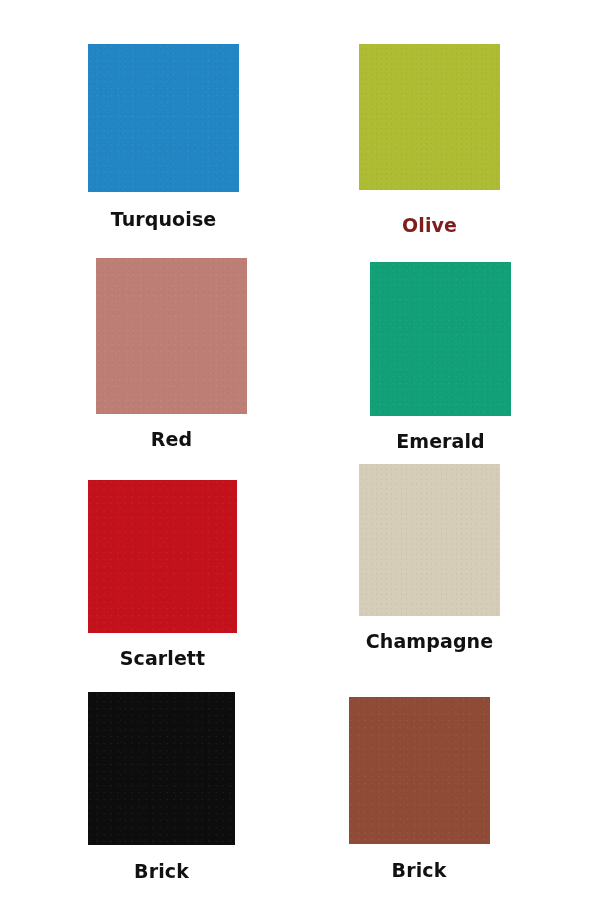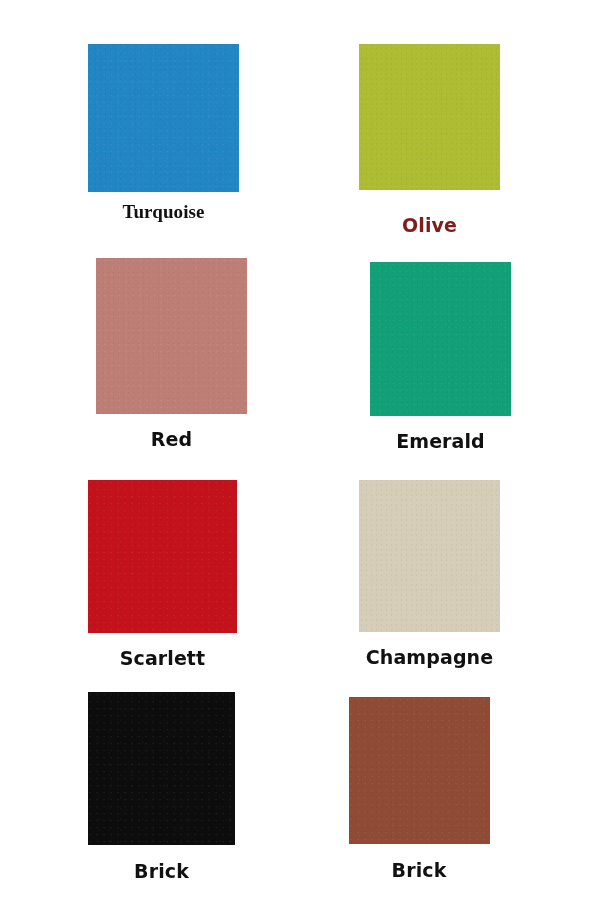--- a/index.html
+++ b/index.html
@@ -46,39 +46,39 @@
     white-space: nowrap;
     text-align: center;
   }
 </style>
 </head>
 <body>
 
 <div id="palette-grid" style="background: rgb(255, 255, 255);">
     <div class="swatch-cell" style="left: 88px; top: 44px; width: 151px;">
       <div class="swatch-chip" style="width: 151px; height: 148px; background-image: radial-gradient(circle at 30% 40%, rgba(255, 255, 255, 0.055) 0px, rgba(255, 255, 255, 0.055) 0.6px, rgba(255, 255, 255, 0) 0.9px), radial-gradient(circle at 70% 20%, rgba(255, 255, 255, 0.04) 0px, rgba(255, 255, 255, 0.04) 0.6px, rgba(255, 255, 255, 0) 0.9px), radial-gradient(circle at 15% 80%, rgba(0, 0, 0, 0.043) 0px, rgba(0, 0, 0, 0.043) 0.6px, rgba(0, 0, 0, 0) 0.9px), linear-gradient(rgb(34, 134, 196), rgb(34, 134, 196));"></div>
-      <div class="swatch-label" style="color: rgb(17, 17, 17); margin-top: 10px; font-family: Liberation Serif, serif;">Turquoise</div>
+      <div class="swatch-label" style="color: rgb(17, 17, 17); margin-top: 18px;">Turquoise</div>
     </div>
     <div class="swatch-cell" style="left: 359px; top: 44px; width: 141px;">
       <div class="swatch-chip" style="width: 141px; height: 146px; background-image: radial-gradient(circle at 30% 40%, rgba(255, 255, 255, 0.055) 0px, rgba(255, 255, 255, 0.055) 0.6px, rgba(255, 255, 255, 0) 0.9px), radial-gradient(circle at 70% 20%, rgba(255, 255, 255, 0.04) 0px, rgba(255, 255, 255, 0.04) 0.6px, rgba(255, 255, 255, 0) 0.9px), radial-gradient(circle at 15% 80%, rgba(0, 0, 0, 0.043) 0px, rgba(0, 0, 0, 0.043) 0.6px, rgba(0, 0, 0, 0) 0.9px), linear-gradient(rgb(173, 188, 51), rgb(173, 188, 51));"></div>
       <div class="swatch-label" style="color: #7f1d1d; margin-top: 26px;">Olive</div>
     </div>
     <div class="swatch-cell" style="left: 96px; top: 258px; width: 151px;">
       <div class="swatch-chip" style="width: 151px; height: 156px; background-image: radial-gradient(circle at 30% 40%, rgba(255, 255, 255, 0.055) 0px, rgba(255, 255, 255, 0.055) 0.6px, rgba(255, 255, 255, 0) 0.9px), radial-gradient(circle at 70% 20%, rgba(255, 255, 255, 0.04) 0px, rgba(255, 255, 255, 0.04) 0.6px, rgba(255, 255, 255, 0) 0.9px), radial-gradient(circle at 15% 80%, rgba(0, 0, 0, 0.043) 0px, rgba(0, 0, 0, 0.043) 0.6px, rgba(0, 0, 0, 0) 0.9px), linear-gradient(rgb(189, 127, 117), rgb(189, 127, 117));"></div>
       <div class="swatch-label" style="color: rgb(17, 17, 17); margin-top: 16px;">Red</div>
     </div>
     <div class="swatch-cell" style="left: 359px; top: 262px; width: 163px;">
       <div class="swatch-chip" style="width: 141px; height: 154px; background-image: radial-gradient(circle at 30% 40%, rgba(255, 255, 255, 0.055) 0px, rgba(255, 255, 255, 0.055) 0.6px, rgba(255, 255, 255, 0) 0.9px), radial-gradient(circle at 70% 20%, rgba(255, 255, 255, 0.04) 0px, rgba(255, 255, 255, 0.04) 0.6px, rgba(255, 255, 255, 0) 0.9px), radial-gradient(circle at 15% 80%, rgba(0, 0, 0, 0.043) 0px, rgba(0, 0, 0, 0.043) 0.6px, rgba(0, 0, 0, 0) 0.9px), linear-gradient(rgb(17, 160, 119), rgb(17, 160, 119));"></div>
       <div class="swatch-label" style="color: rgb(17, 17, 17); margin-top: 16px;">Emerald</div>
     </div>
     <div class="swatch-cell" style="left: 88px; top: 480px; width: 149px;">
       <div class="swatch-chip" style="width: 149px; height: 153px; background-image: radial-gradient(circle at 30% 40%, rgba(255, 255, 255, 0.055) 0px, rgba(255, 255, 255, 0.055) 0.6px, rgba(255, 255, 255, 0) 0.9px), radial-gradient(circle at 70% 20%, rgba(255, 255, 255, 0.04) 0px, rgba(255, 255, 255, 0.04) 0.6px, rgba(255, 255, 255, 0) 0.9px), radial-gradient(circle at 15% 80%, rgba(0, 0, 0, 0.043) 0px, rgba(0, 0, 0, 0.043) 0.6px, rgba(0, 0, 0, 0) 0.9px), linear-gradient(rgb(195, 18, 28), rgb(195, 18, 28));"></div>
       <div class="swatch-label" style="color: rgb(17, 17, 17); margin-top: 16px;">Scarlett</div>
     </div>
-    <div class="swatch-cell" style="left: 359px; top: 480px; width: 141px;">
+    <div class="swatch-cell" style="left: 359px; top: 464px; width: 141px;">
       <div class="swatch-chip" style="width: 141px; height: 152px; background-image: radial-gradient(circle at 30% 40%, rgba(255, 255, 255, 0.055) 0px, rgba(255, 255, 255, 0.055) 0.6px, rgba(255, 255, 255, 0) 0.9px), radial-gradient(circle at 70% 20%, rgba(255, 255, 255, 0.04) 0px, rgba(255, 255, 255, 0.04) 0.6px, rgba(255, 255, 255, 0) 0.9px), radial-gradient(circle at 15% 80%, rgba(0, 0, 0, 0.043) 0px, rgba(0, 0, 0, 0.043) 0.6px, rgba(0, 0, 0, 0) 0.9px), linear-gradient(rgb(214, 205, 184), rgb(214, 205, 184));"></div>
       <div class="swatch-label" style="color: rgb(17, 17, 17); margin-top: 16px;">Champagne</div>
     </div>
     <div class="swatch-cell" style="left: 88px; top: 692px; width: 147px;">
       <div class="swatch-chip" style="width: 147px; height: 153px; background-image: radial-gradient(circle at 30% 40%, rgba(255, 255, 255, 0.055) 0px, rgba(255, 255, 255, 0.055) 0.6px, rgba(255, 255, 255, 0) 0.9px), radial-gradient(circle at 70% 20%, rgba(255, 255, 255, 0.04) 0px, rgba(255, 255, 255, 0.04) 0.6px, rgba(255, 255, 255, 0) 0.9px), radial-gradient(circle at 15% 80%, rgba(0, 0, 0, 0.043) 0px, rgba(0, 0, 0, 0.043) 0.6px, rgba(0, 0, 0, 0) 0.9px), linear-gradient(rgb(13, 13, 13), rgb(13, 13, 13));"></div>
       <div class="swatch-label" style="color: rgb(17, 17, 17); margin-top: 17px;">Brick</div>
     </div>
     <div class="swatch-cell" style="left: 359px; top: 697px; width: 120px;">
       <div class="swatch-chip" style="width: 141px; height: 147px; background-image: radial-gradient(circle at 30% 40%, rgba(255, 255, 255, 0.055) 0px, rgba(255, 255, 255, 0.055) 0.6px, rgba(255, 255, 255, 0) 0.9px), radial-gradient(circle at 70% 20%, rgba(255, 255, 255, 0.04) 0px, rgba(255, 255, 255, 0.04) 0.6px, rgba(255, 255, 255, 0) 0.9px), radial-gradient(circle at 15% 80%, rgba(0, 0, 0, 0.043) 0px, rgba(0, 0, 0, 0.043) 0.6px, rgba(0, 0, 0, 0) 0.9px), linear-gradient(rgb(143, 75, 53), rgb(143, 75, 53));"></div>
       <div class="swatch-label" style="color: rgb(17, 17, 17); margin-top: 17px;">Brick</div>

